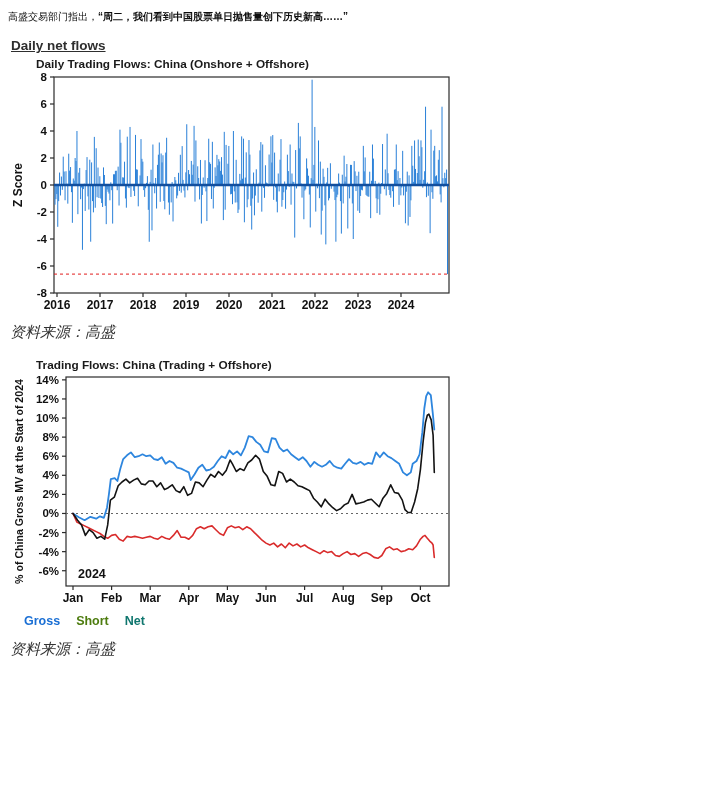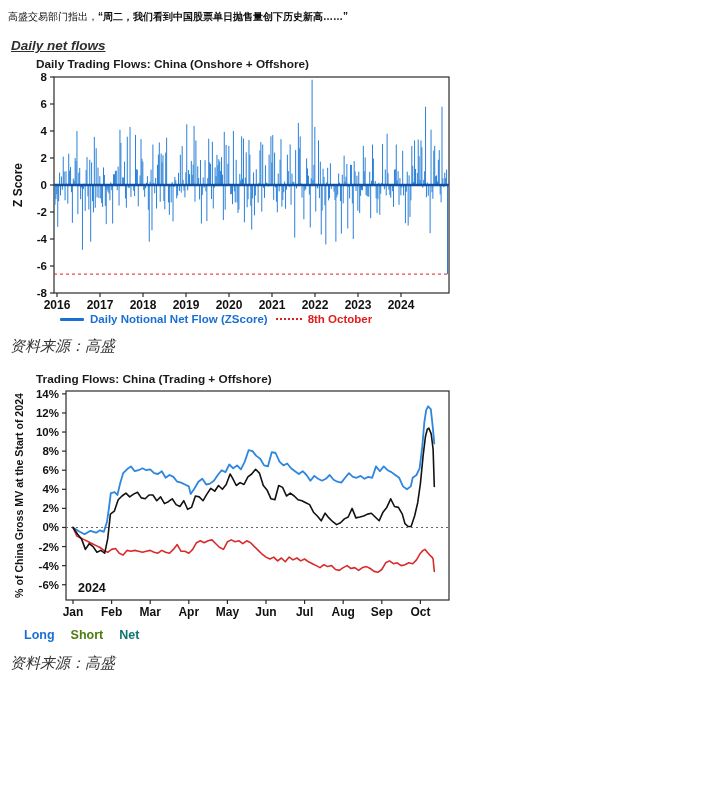--- a/index.html
+++ b/index.html
@@ -5,21 +5,21 @@
   html,body{margin:0;padding:0;background:#ffffff;}
   body{
     width:721px;height:800px;box-sizing:border-box;
     padding:8px 10px 0 8px;
     font-family:"Liberation Sans","DejaVu Sans",sans-serif;
     color:#111;overflow:hidden;
   }
   .intro{font-size:10px;line-height:1.4;margin:2px 0 14px 0;color:#0d0d0d;}
   .section-heading{
     font-size:13.5px;font-weight:700;color:#2e2e2e;
-    text-decoration:underline;margin:0 0 4px 3px;font-style:italic;
+    text-decoration:underline;margin:0 0 4px 3px;
   }
   .chart-block{margin:0;padding:0;}
   .chart-title{
     font-size:11.8px;font-weight:700;color:#1a1a1a;
     width:450px;text-align:left;padding-left:28px;box-sizing:border-box;
     margin:2px 0 0 0;
   }
   svg.plot{display:block;}
   .legend-row{
     display:flex;align-items:center;gap:8px;
@@ -517,30 +517,20 @@
         <rect x="433.51048951048955" y="35.7" width="1" height="78.3" fill="#2a80d8"></rect>
         <rect x="434.4254079254079" y="107.18441976492046" width="1" height="6.815580235079537" fill="#2a80d8"></rect>
         <rect x="435.3403263403263" y="114" width="1" height="2.242282219327194" fill="#2a80d8"></rect>
         <rect x="436.25524475524475" y="101.74901465465165" width="1" height="12.250985345348354" fill="#2a80d8"></rect>
         <rect x="437.17016317016316" y="107.1232504971667" width="1" height="6.876749502833306" fill="#2a80d8"></rect>
         <rect x="438.0850815850816" y="98.53043163954649" width="1" height="15.469568360453508" fill="#2a80d8"></rect>
         <rect x="439" y="114" width="1" height="89.1" fill="#2a80d8"></rect>
         <line x1="46" y1="114" x2="441" y2="114" stroke="#124f9e" stroke-width="2.4"></line>
         <line x1="46" y1="203.1" x2="441" y2="203.1" stroke="#e11d1d" stroke-width="1" stroke-dasharray="3 3"></line>
       </svg>
-    <div class="legend-row" id="chart1-legend">
-        <span class="lg-item" style="color: rgb(26, 111, 212);">
-          <span class="sym-line" style="background: rgb(26, 111, 212);"></span>
-          <span>Daily Notional Net Flow (ZScore)</span>
-        </span>
-        <span class="lg-item" style="color: rgb(225, 29, 29);">
-          <span class="sym-dotted"></span>
-          <span>8th October</span>
-        </span>
-      </div>
   </figure>
 
   <p class="source">资料来源：高盛</p>
 
 
 
   <figure class="chart-block">
     <figcaption class="chart-title">Trading Flows: China (Trading + Offshore)</figcaption>
     <svg id="chart2" class="plot" width="450" height="234" viewBox="0 0 450 234">
         <rect x="58" y="5" width="383" height="209" fill="none" stroke="#2b2b2b" stroke-width="1.2"></rect>
@@ -587,21 +577,21 @@
         <line x1="412.40000000000003" y1="214" x2="412.40000000000003" y2="218" stroke="#2b2b2b" stroke-width="1.2"></line>
         <text x="412.40000000000003" y="230" text-anchor="middle" font-size="12" font-weight="700" fill="#111">Oct</text>
         <text x="15" y="109.5" text-anchor="middle" font-size="10.6" font-weight="700" fill="#111" transform="rotate(-90 15 109.5)">% of China Gross MV at the Start of 2024</text>
         <line x1="58" y1="141.47031963470323" x2="441" y2="141.47031963470323" stroke="#666666" stroke-width="1.1" stroke-dasharray="2 3"></line>
         <text x="70" y="206" font-size="12.5" font-weight="700" fill="#111">2024</text>
         <polyline points="65.0,141.5 70.8,145.3 76.6,148.2 82.4,144.8 88.2,146.7 92.0,144.3 95.9,145.8 99.0,135.7 100.9,122.4 102.8,107.1 106.7,106.2 109.4,109.0 112.1,97.6 115.2,87.1 119.0,83.3 122.9,80.4 126.8,85.2 130.6,84.2 134.5,82.3 138.3,84.2 142.2,83.3 146.1,87.1 149.9,88.0 153.8,85.2 157.6,91.8 161.5,89.0 165.4,90.9 169.2,95.7 173.1,96.6 176.9,98.5 180.8,100.4 182.7,108.1 186.6,102.3 190.4,95.7 194.3,92.8 198.2,98.5 202.0,97.6 205.9,94.7 209.8,89.0 213.6,84.2 217.5,86.1 221.3,78.5 225.2,82.3 229.1,79.4 232.9,83.3 236.8,75.6 240.6,64.2 244.5,65.1 248.3,69.9 252.2,72.8 256.1,79.4 259.9,80.4 263.8,66.1 267.6,67.0 271.5,75.6 275.4,79.4 279.2,77.5 283.1,82.3 287.0,85.2 290.8,88.0 294.7,85.2 298.5,89.0 302.4,94.7 306.3,89.9 310.1,92.8 314.0,94.7 317.8,92.8 321.7,89.0 325.6,93.8 329.4,95.7 333.3,96.6 337.1,91.8 341.0,87.1 344.9,90.9 348.7,91.8 352.6,89.9 356.4,92.8 360.3,90.9 364.2,91.8 368.0,80.4 371.9,85.2 375.7,80.4 379.6,84.2 383.4,86.1 387.3,89.0 391.2,91.8 395.0,100.4 398.9,103.3 402.8,100.4 404.7,91.8 408.5,89.0 411.6,82.3 414.3,60.4 416.3,36.5 418.2,24.1 420.1,20.3 422.8,23.1 424.8,41.3 426.3,57.5" fill="none" stroke="#2e86de" stroke-width="1.8" stroke-linejoin="round" stroke-linecap="round"></polyline>
         <polyline points="65.0,141.5 68.9,150.1 72.7,152.0 76.6,153.9 80.4,155.8 84.3,157.7 88.2,159.6 92.0,161.5 95.9,164.4 99.7,166.3 103.6,163.4 107.5,162.5 111.3,167.2 115.2,169.1 119.0,164.4 122.9,165.3 126.8,164.4 130.6,165.3 134.5,166.3 138.3,165.3 142.2,164.4 146.1,166.3 149.9,167.2 153.8,164.4 157.6,166.3 161.5,167.2 165.4,163.4 169.2,158.6 173.1,165.3 176.9,165.3 180.8,167.2 184.7,163.4 188.5,156.7 192.4,154.8 196.2,156.7 200.1,154.8 204.0,153.9 207.8,157.7 211.7,161.5 215.5,163.4 219.4,155.8 223.3,153.9 227.1,155.8 231.0,154.8 234.8,157.7 238.7,154.8 242.6,156.7 246.4,160.6 250.3,164.4 254.1,168.2 258.0,171.1 261.9,173.0 265.7,171.1 269.6,174.9 273.4,172.0 277.3,175.8 281.2,171.1 285.0,173.9 288.9,172.0 292.7,174.9 296.6,173.0 300.5,175.8 304.3,177.7 308.2,179.6 312.0,181.6 315.9,178.7 319.8,180.6 323.6,179.6 327.5,183.5 331.3,184.4 335.2,181.6 339.1,179.6 342.9,182.5 346.8,181.6 350.6,184.4 354.5,181.6 358.4,180.6 362.2,182.5 366.1,185.4 369.9,186.3 373.8,183.5 377.7,176.8 381.5,174.9 385.4,177.7 389.2,176.8 393.1,179.6 397.0,178.7 400.8,176.8 404.7,177.7 408.5,173.9 412.4,167.2 415.1,164.4 417.0,163.4 419.3,166.3 421.7,169.1 424.0,171.1 425.1,173.0 426.3,185.4" fill="none" stroke="#d92b2b" stroke-width="1.6" stroke-linejoin="round" stroke-linecap="round"></polyline>
         <polyline points="65.0,141.5 69.6,148.2 73.5,152.9 77.4,163.4 81.2,157.7 85.1,160.6 88.9,166.3 92.8,164.4 96.7,167.2 99.7,152.9 102.4,128.1 106.3,125.2 110.2,113.8 114.0,110.0 117.9,107.1 121.7,110.9 125.6,108.1 129.5,106.2 133.3,111.9 137.2,112.8 141.0,109.0 144.9,109.0 148.8,114.7 152.6,110.9 156.5,117.6 160.3,115.7 164.2,112.8 168.1,118.6 171.9,120.5 175.8,114.7 179.6,123.3 183.5,121.4 187.4,110.0 191.2,110.9 195.1,114.7 198.9,108.1 202.8,102.3 206.7,105.2 210.5,99.5 214.4,103.3 218.2,98.5 222.1,88.0 224.4,91.8 228.3,99.5 232.1,96.6 236.0,98.5 239.9,90.9 243.7,88.0 247.6,83.3 251.4,87.1 255.3,99.5 259.2,104.3 263.0,112.8 266.9,113.8 270.7,99.5 274.6,101.4 278.5,110.0 282.3,107.1 286.2,110.0 290.0,113.8 293.9,114.7 297.8,116.7 301.6,118.6 305.5,126.2 309.3,130.0 313.2,134.8 317.1,127.2 320.9,131.9 324.8,135.7 328.6,138.6 332.5,136.7 336.4,132.9 340.2,131.0 344.1,122.4 347.9,131.9 351.8,131.0 355.7,130.0 359.5,128.1 363.4,127.2 367.2,131.0 371.1,134.8 375.0,126.2 378.8,121.4 382.7,112.8 386.5,120.5 390.4,121.4 394.3,128.1 397.0,137.7 400.0,140.5 403.1,140.5 406.6,130.0 409.7,116.7 412.4,97.6 415.1,69.9 417.4,50.8 419.3,43.2 420.9,42.2 423.2,47.9 425.1,63.2 426.3,100.4" fill="none" stroke="#131313" stroke-width="1.6" stroke-linejoin="round" stroke-linecap="round"></polyline>
       </svg>
     <div class="legend2-row" id="chart2-legend">
-        <span style="color: rgb(26, 111, 212);">Long</span>
+        <span style="color: rgb(26, 111, 212);">Gross</span>
         <span style="color: #4d7c0f;">Short</span>
         <span style="color: #0f766e;">Net</span>
       </div>
   </figure>
 
   <p class="source">资料来源：高盛</p>
 
 </main>
 
 </body></html>

